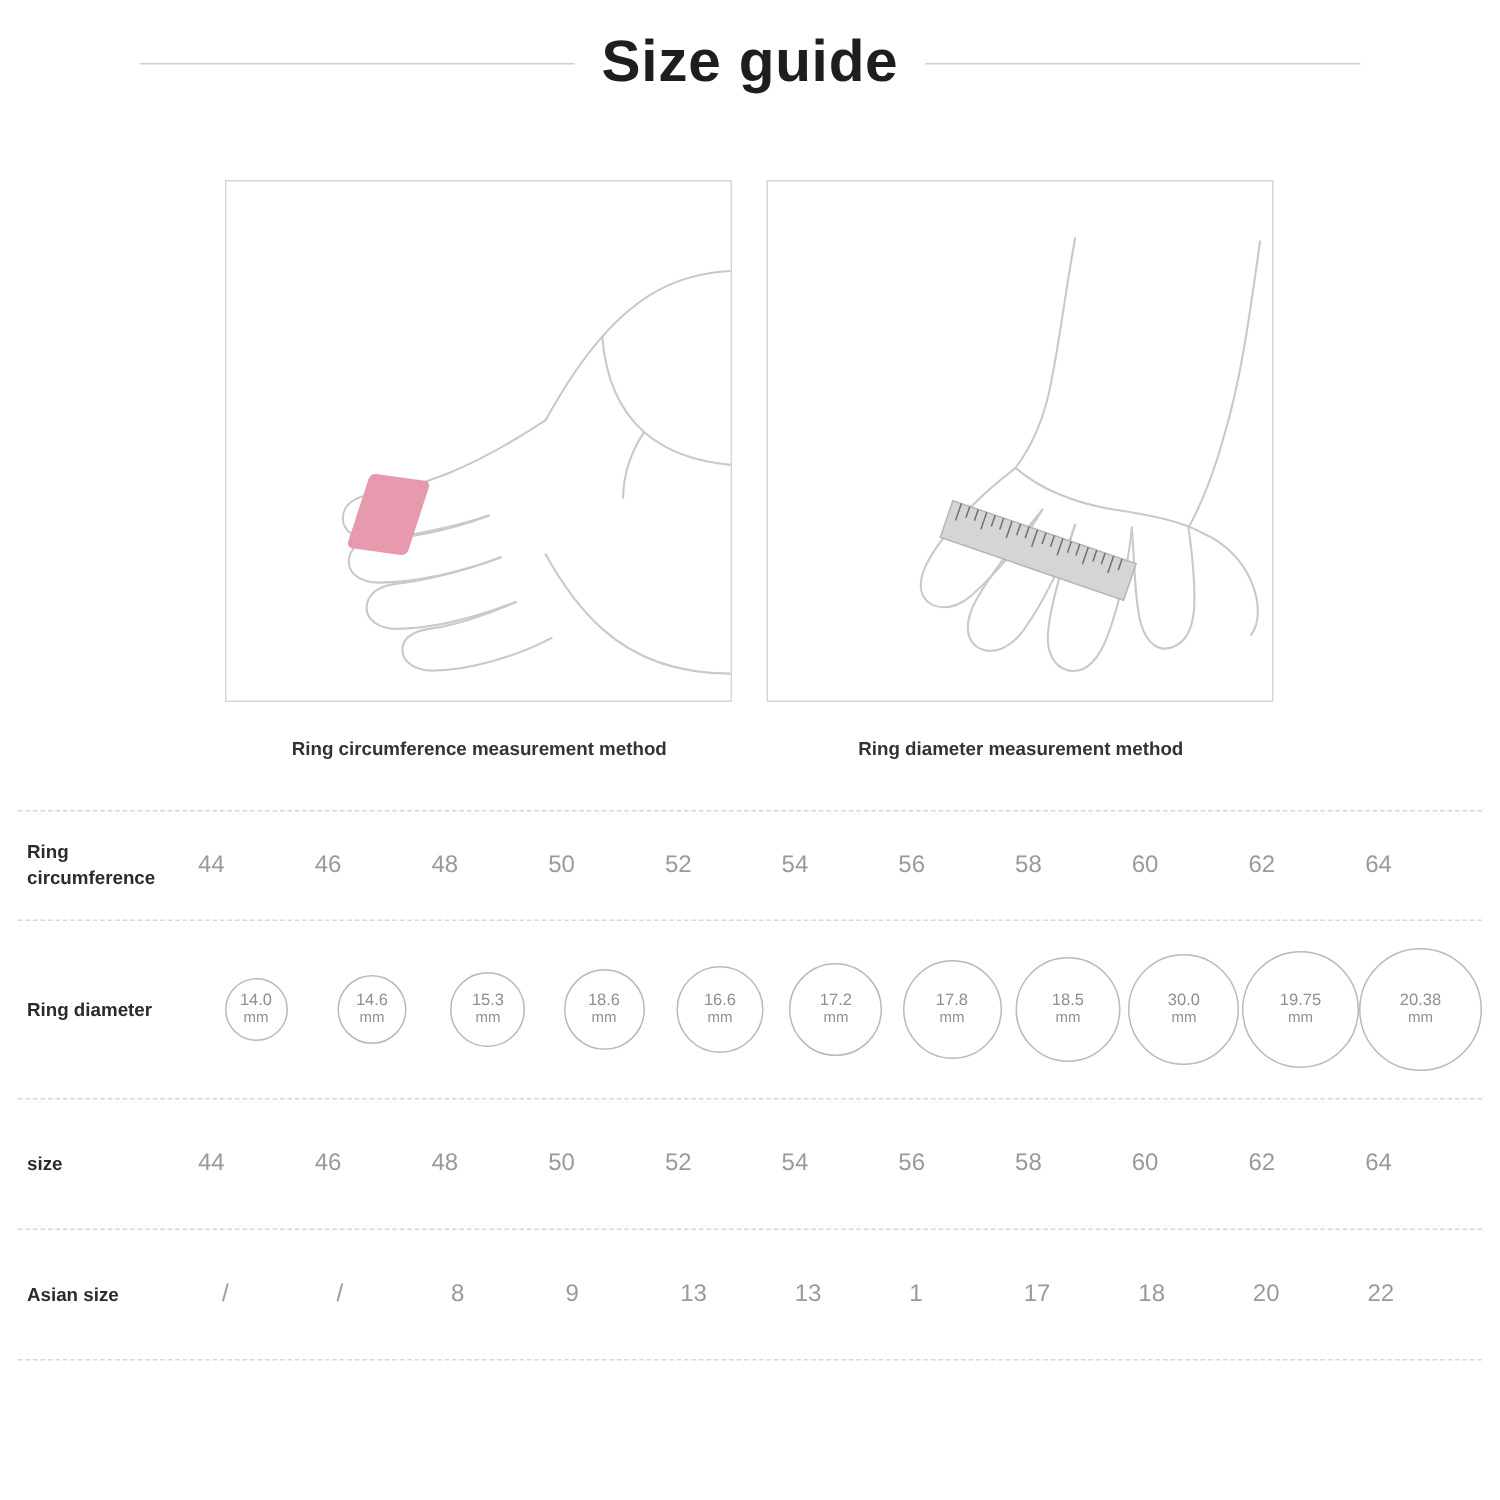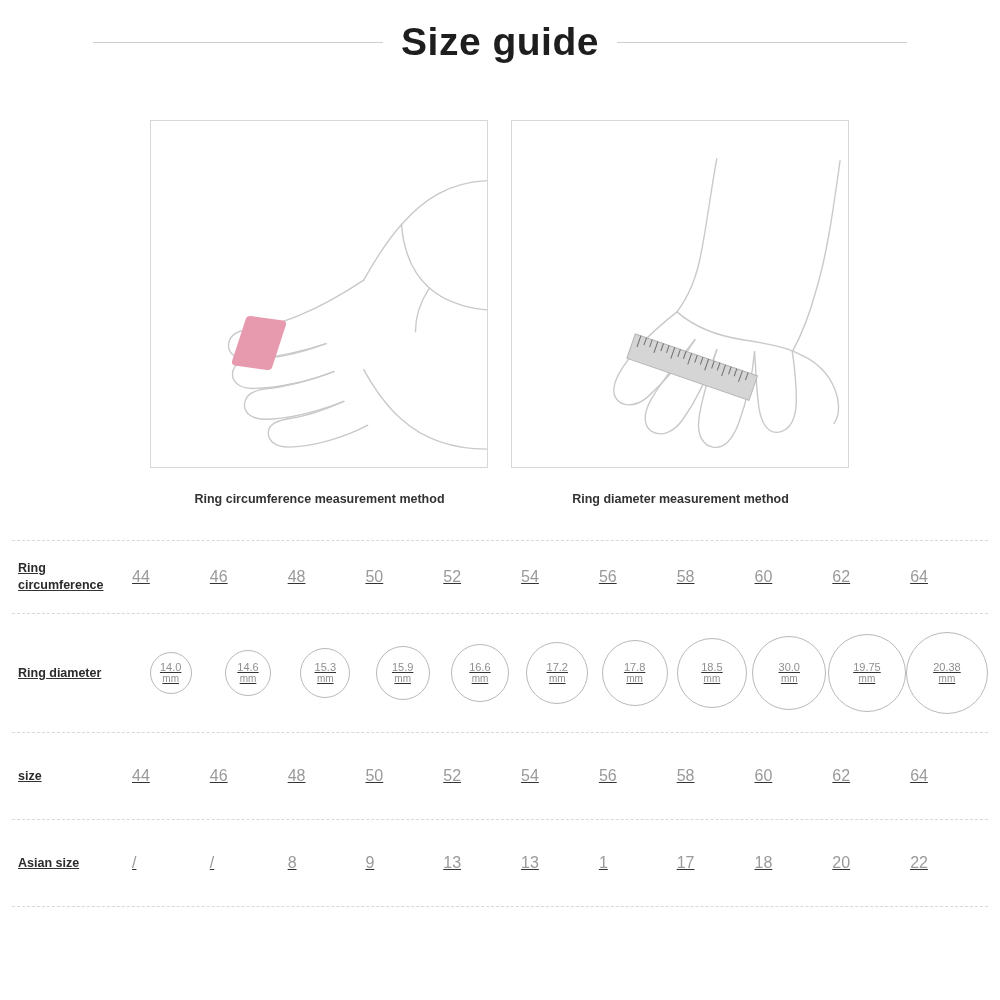--- a/index.html
+++ b/index.html
@@ -71,21 +71,20 @@
   
   .table {
     margin: 34px 12px 0 12px;
     width: 976px;
   }
   .trow {
     display: flex;
     align-items: center;
     border-top: 1px dashed #d8d8d8;
     position: relative;
-    text-decoration: underline;
   }
   .trow.last {
     border-bottom: 1px dashed #d8d8d8;
   }
   .rowlabel {
     width: 120px;
     flex: 0 0 120px;
     font-size: 12.5px;
     font-weight: bold;
     color: #2b2b2b;
@@ -98,21 +97,21 @@
     flex: 1 1 auto;
   }
   .cell {
     flex: 1 1 0;
     font-size: 16px;
     color: #9a9a9a;
   }
   .row-circ { height: 72px; }
   .row-diam { height: 118px; }
   .row-size { height: 86px; }
-  .row-asian { height: 86px; }
+  .row-asian { height: 86px; gap: 16px; }
 
   .cells-diam {
     display: flex;
     flex: 1 1 auto;
     align-items: center;
   }
   .diam-cell {
     flex: 1 1 0;
     display: flex;
     align-items: center;
@@ -273,21 +272,21 @@
         </div>
       </div>
       <div class="diam-cell">
         <div class="circle" style="width:50px;height:50px;">
           <span class="v">15.3</span>
           <span class="u">mm</span>
         </div>
       </div>
       <div class="diam-cell">
         <div class="circle" style="width:54px;height:54px;">
-          <span class="v">15.9</span>
+          <span class="v">18.6</span>
           <span class="u">mm</span>
         </div>
       </div>
       <div class="diam-cell">
         <div class="circle" style="width:58px;height:58px;">
           <span class="v">16.6</span>
           <span class="u">mm</span>
         </div>
       </div>
       <div class="diam-cell">

